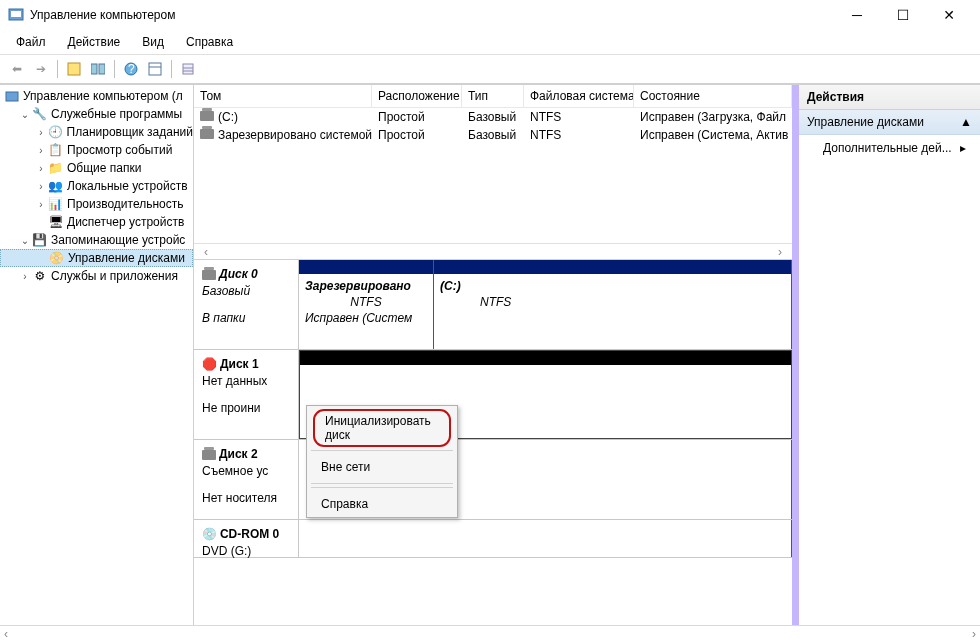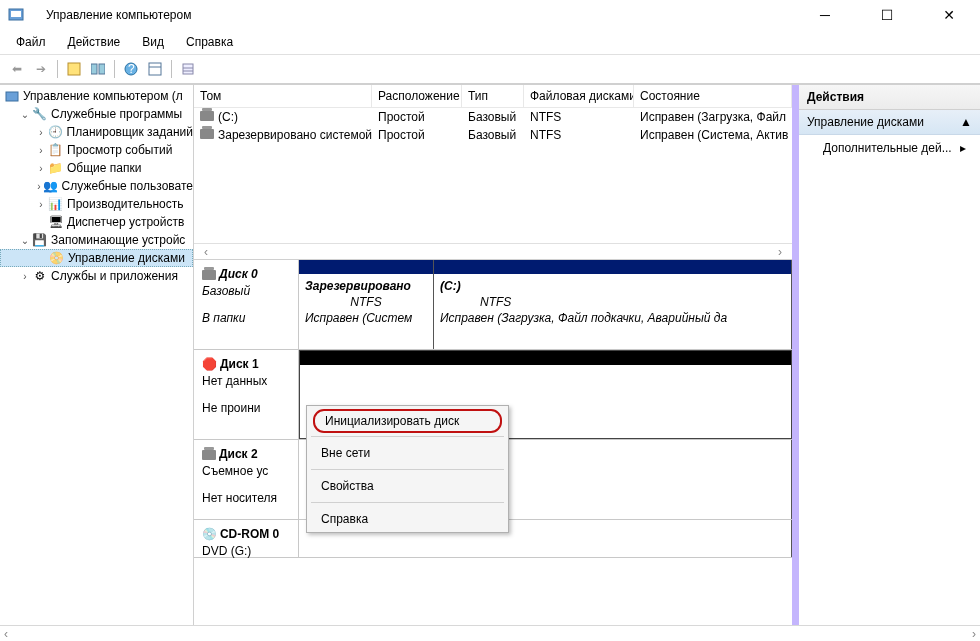--- a/index.html
+++ b/index.html
@@ -1,17 +1,17 @@
 <!DOCTYPE html>
 <html><head>
 <meta charset="utf-8">
 <style>
 * { box-sizing: border-box; margin: 0; padding: 0; font-family: "Segoe UI", Tahoma, sans-serif; font-size: 12px; }
 body { background: #fff; width: 980px; height: 641px; overflow: hidden; display: flex; flex-direction: column; }
-.titlebar { display: flex; align-items: center; height: 30px; padding: 0 8px; gap: 16px; }
+.titlebar { display: flex; align-items: center; height: 30px; padding: 0 8px; }
 .titlebar .app-icon { width: 16px; height: 16px; margin-right: 6px; }
 .titlebar .title { flex: 1; font-size: 12px; }
 .titlebar .win-btn { width: 46px; height: 30px; display: flex; align-items: center; justify-content: center; }
 .titlebar .win-btn span { font-size: 14px; }
 .menubar { display: flex; gap: 2px; padding: 2px 6px; border-bottom: 1px solid #e0e0e0; align-items: center; }
 .menubar .menu-item { padding: 3px 10px; }
 .toolbar { display: flex; align-items: center; gap: 2px; padding: 3px 6px; border-bottom: 1px solid #d0d0d0; }
 .toolbar .tb-btn { width: 22px; height: 22px; display: flex; align-items: center; justify-content: center; border: 1px solid transparent; }
 .toolbar .tb-btn.disabled { opacity: 0.4; }
 .toolbar .sep { width: 1px; height: 18px; background: #c0c0c0; margin: 0 3px; }
@@ -46,21 +46,21 @@
 .disk-label .dname { font-weight: bold; }
 .disk-label .dicon { display: inline-block; vertical-align: middle; margin-right: 3px; }
 .disk-parts { flex: 1; display: flex; }
 .part { border-right: 1px solid #555; padding: 4px 6px; line-height: 1.35; position: relative; overflow: hidden; white-space: nowrap; }
 .part .topbar { position:absolute; top:0; left:0; right:0; height:14px; background:#001b70; }
 .part .topbar.black { background:#000; }
 .part .ptitle { font-weight: bold; margin-top:14px; }
 .legend { border-top: 1px solid #c0c0c0; padding: 4px 8px; display: flex; gap: 16px; align-items: center; }
 .legend .sw { width: 12px; height: 12px; display: inline-block; border: 1px solid #555; margin-right: 4px; vertical-align: middle; }
 
-.context-menu { position: absolute; background: #f5f5f5; border: 1px solid #b0b0b0; box-shadow: 2px 2px 4px rgba(0,0,0,0.25); z-index: 100; width: 203px; }
+.context-menu { position: absolute; background: #f5f5f5; border: 1px solid #b0b0b0; box-shadow: 2px 2px 4px rgba(0,0,0,0.25); z-index: 100; width: 152px; }
 .context-menu .cm-item { padding: 6px 14px; border-bottom: 0; }
 .context-menu .cm-hl { border: 2px solid #c01010; border-radius: 11px; margin: 3px 6px; padding: 3px 10px; }
 .context-menu .cm-sep { height: 1px; background: #d0d0d0; margin: 3px 4px; }
 
 .actions-pane { width: 181px; }
 .actions-header { background: linear-gradient(#f6f6f6,#ececec); border-bottom: 1px solid #d0d0d0; padding: 5px 8px; font-weight: bold; }
 .actions-sub { background: linear-gradient(#e7eff8,#d6e6f4); padding: 5px 8px; border-bottom: 1px solid #c8d8e8; display:flex; justify-content:space-between; align-items:center;}
 .actions-item { padding: 6px 14px 6px 24px; }
 .statusbar-scroll { height: 16px; border-top: 1px solid #d8d8d8; display: flex; align-items: center; color: #888; padding: 0 4px; }
 
@@ -161,21 +161,21 @@
         <span>Просмотр событий</span>
       </div>
     <div class="tree-node d2">
         <span class="toggle">›</span>
         <span class="ticon">📁</span>
         <span>Общие папки</span>
       </div>
     <div class="tree-node d2">
         <span class="toggle">›</span>
         <span class="ticon">👥</span>
-        <span>Служебные пользовате</span>
+        <span>Локальные устройств</span>
       </div>
     <div class="tree-node d2">
         <span class="toggle">›</span>
         <span class="ticon">📊</span>
         <span>Производительность</span>
       </div>
     <div class="tree-node d2">
         <span class="toggle"></span>
         <span class="ticon">🖥</span>
         <span>Диспетчер устройств</span>
@@ -196,21 +196,21 @@
         <span>Службы и приложения</span>
       </div>
   </div>
 
   <div class="center-pane">
     <div class="volume-list">
       <div class="vl-header">
         <div class="col col-tom">Том</div>
         <div class="col col-loc">Расположение</div>
         <div class="col col-type">Тип</div>
-        <div class="col col-fs">Файловая дисками</div>
+        <div class="col col-fs">Файловая система</div>
         <div class="col col-state">Состояние</div>
       </div>
       <div class="vl-row">
         <div class="cell col-tom"><span class="icon-disk dicon" style="display:inline-block;margin-right:4px;"></span><span>(C:)</span></div>
         <div class="cell col-loc">Простой</div>
         <div class="cell col-type">Базовый</div>
         <div class="cell col-fs">NTFS</div>
         <div class="cell col-state">Исправен (Загрузка, Файл</div>
       </div>
       <div class="vl-row">
@@ -239,21 +239,20 @@
           <div class="part" style="width:135px;">
             <div class="topbar"></div>
             <div class="ptitle">Зарезервировано</div>
             <div style="text-align:center;">NTFS</div>
             <div>Исправен (Систем</div>
           </div>
           <div class="part" style="flex:1;">
             <div class="topbar"></div>
             <div class="ptitle">(C:)</div>
             <div style="padding-left:40px;">NTFS</div>
-            <div>Исправен (Загрузка, Файл подкачки, Аварийный да</div>
           </div>
         </div>
       </div>
 
       <div class="disk-row" style="height:90px;">
         <div class="disk-label">
           <div><span class="dicon">🛑</span><span class="dname">Диск 1</span></div>
           <div>Нет данных</div>
           <div style="margin-top:10px;">Не проини</div>
         </div>
@@ -283,21 +282,20 @@
         <div class="disk-parts">
             <div class="part" style="flex:1;"></div>
           </div>
       </div>
 
       <div class="context-menu" style="left:112px; top:145px;">
         <div class="cm-hl"><span>Инициализировать диск</span></div>
         <div class="cm-sep"></div>
         <div class="cm-item">Вне сети</div>
         <div class="cm-sep"></div>
-        <div class="cm-item">Свойства</div>
         <div class="cm-sep"></div>
         <div class="cm-item">Справка</div>
       </div>
     </div>
 
   </div>
 
   <div class="actions-pane">
     <div class="actions-header">Действия</div>
     <div class="actions-sub">

